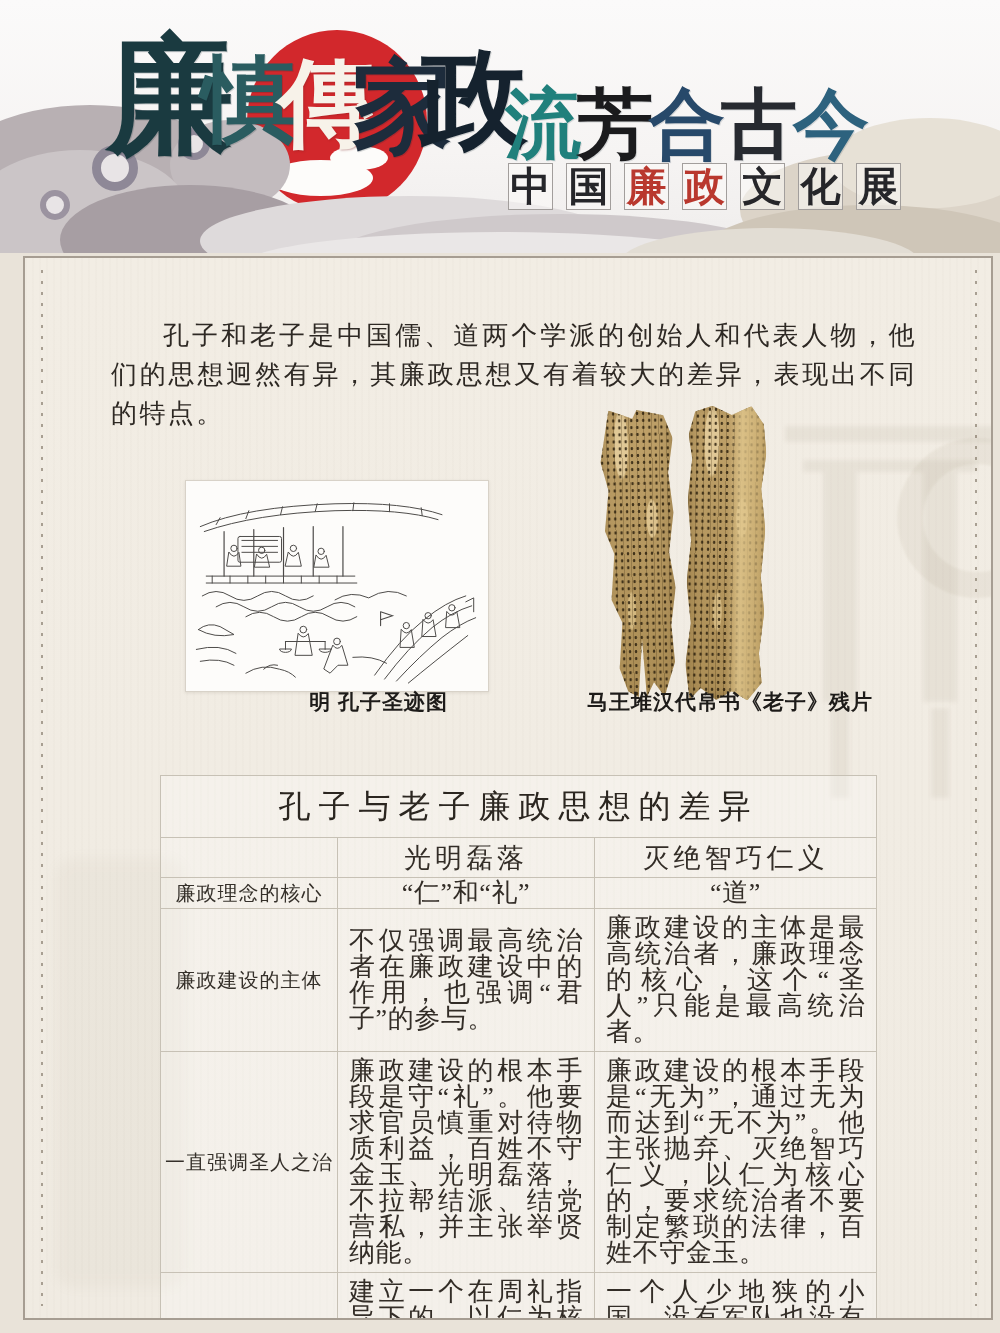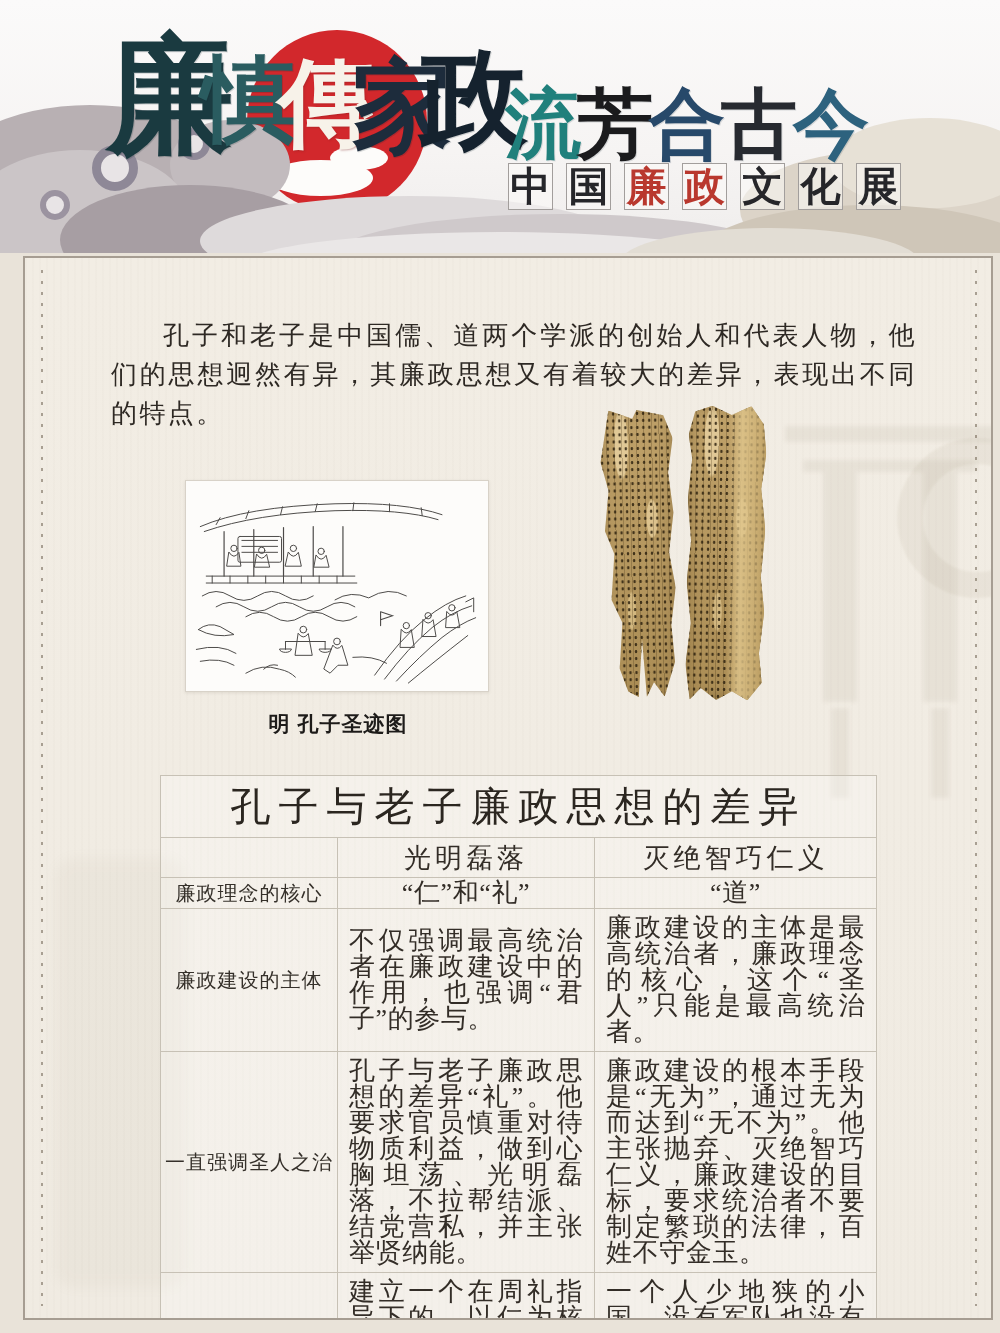--- a/index.html
+++ b/index.html
@@ -127,35 +127,35 @@
   .strip2 {
     left:662px; top:148px; width:78px; height:294px; transform:rotate(0.8deg);
     clip-path:polygon(8% 2%,30% 0%,55% 3%,80% 0%,96% 6%,100% 16%,94% 28%,100% 42%,95% 58%,100% 70%,94% 84%,98% 94%,80% 100%,60% 97%,40% 100%,20% 96%,6% 100%,0% 88%,6% 74%,0% 60%,5% 46%,0% 32%,5% 18%,0% 10%);
   }
   .strip2::after {
     content:""; position:absolute; inset:0;
     background:linear-gradient(90deg, transparent 52%, rgba(224,198,140,0.85) 68%, rgba(205,175,112,0.55) 100%);
   }
 
   .caption {
-    position:absolute; top:452px; font-family:"Liberation Sans","DejaVu Sans",sans-serif;
-    font-weight:700; font-size:21px; color:#1d1b19; letter-spacing:1px; text-align:center;
+    position:absolute; top:430px; font-family:"Liberation Sans","DejaVu Sans",sans-serif;
+    font-weight:700; font-size:21px; color:#1d1b19; letter-spacing:1px; text-align:right;
   }
   .cap1 { left:203px; width:220px; }
   .cap2 { left:528px; width:320px; }
 
   
   table.cmp {
     position:absolute; left:135px; top:517px; width:716px;
     border-collapse:collapse; table-layout:fixed;
     background:rgba(255,255,255,0.28);
     color:#332d27;
   }
   table.cmp td { border:1px solid #c7c1b5; vertical-align:middle; }
-  td.title-cell { text-align:center; font-size:40px; letter-spacing:8px; height:62px; color:#2b2620; }
+  td.title-cell { text-align:center; font-size:32px; letter-spacing:8px; height:62px; color:#2b2620; }
   td.head-cell  { text-align:center; font-size:27px; letter-spacing:4px; height:40px; }
   td.lbl { font-size:20px; letter-spacing:1px; text-align:center; color:#35302a; }
   td.val { font-size:26px; line-height:26px; letter-spacing:0.6px;
     padding:6px 11px; text-align:justify; }
   td.val.ctr { text-align:center; padding:2px 6px; }
   tr.r1 td { height:28px;text-align:center; }
   tr.r2 td { height:76px; }
   tr.r3 td { height:146px; }
   tr.r4 td { height:112px; }
 </style>
@@ -273,20 +273,21 @@
         <circle cx="268" cy="128" r="3.2"></circle>
           <path d="M263 132 q5 7 10 0 l3 16 h-14 z"></path>
         <path d="M282 122 l8 -4 v14"></path>
       </svg>
     </div>
 
     <div class="strip strip1"></div>
     <div class="strip strip2"></div>
 
     <div class="caption cap1">明 孔子圣迹图</div>
+    <div class="caption cap2">马王堆汉代帛书《老子》残片</div>
 
     <table class="cmp">
       <colgroup>
           <col style="width:177px">
           <col style="width:257px">
           <col style="width:282px">
         </colgroup>
       <tbody>
         <tr>
           <td class="title-cell" colspan="3">孔子与老子廉政思想的差异</td>
@@ -301,22 +302,22 @@
           <td class="val ctr">“仁”和“礼”</td>
           <td class="val ctr">“道”</td>
         </tr>
         <tr class="r2">
           <td class="lbl">廉政建设的主体</td>
           <td class="val">不仅强调最高统治者在廉政建设中的作用，也强调“君子”的参与。</td>
           <td class="val">廉政建设的主体是最高统治者，廉政理念的核心，这个“圣人”只能是最高统治者。</td>
         </tr>
         <tr class="r3">
           <td class="lbl">一直强调圣人之治</td>
-          <td class="val">孔子与老子廉政思想的差异“礼”。他要求官员慎重对待物质利益，做到心胸坦荡、光明磊落，不拉帮结派、结党营私，并主张举贤纳能。</td>
-          <td class="val">廉政建设的根本手段是“无为”，通过无为而达到“无不为”。他主张抛弃、灭绝智巧仁义，廉政建设的目标，要求统治者不要制定繁琐的法律，百姓不守金玉。</td>
+          <td class="val">廉政建设的根本手段是守“礼”。他要求官员慎重对待物质利益，百姓不守金玉、光明磊落，不拉帮结派、结党营私，并主张举贤纳能。</td>
+          <td class="val">廉政建设的根本手段是“无为”，通过无为而达到“无不为”。他主张抛弃、灭绝智巧仁义，以仁为核心的，要求统治者不要制定繁琐的法律，百姓不守金玉。</td>
         </tr>
         <tr class="r4">
           <td class="lbl">廉政建设的目标</td>
           <td class="val">建立一个在周礼指导下的、以仁为核心的、君臣各居其位安其分的、贫富比较平均的清廉社会。</td>
           <td class="val">一个人少地狭的小国，没有军队也没有战争，没有法律也没有贼，生活简单，人民安居乐业的祥和安宁的清明社会。</td>
         </tr>
       </tbody>
     </table>
   </div>
 </div>

